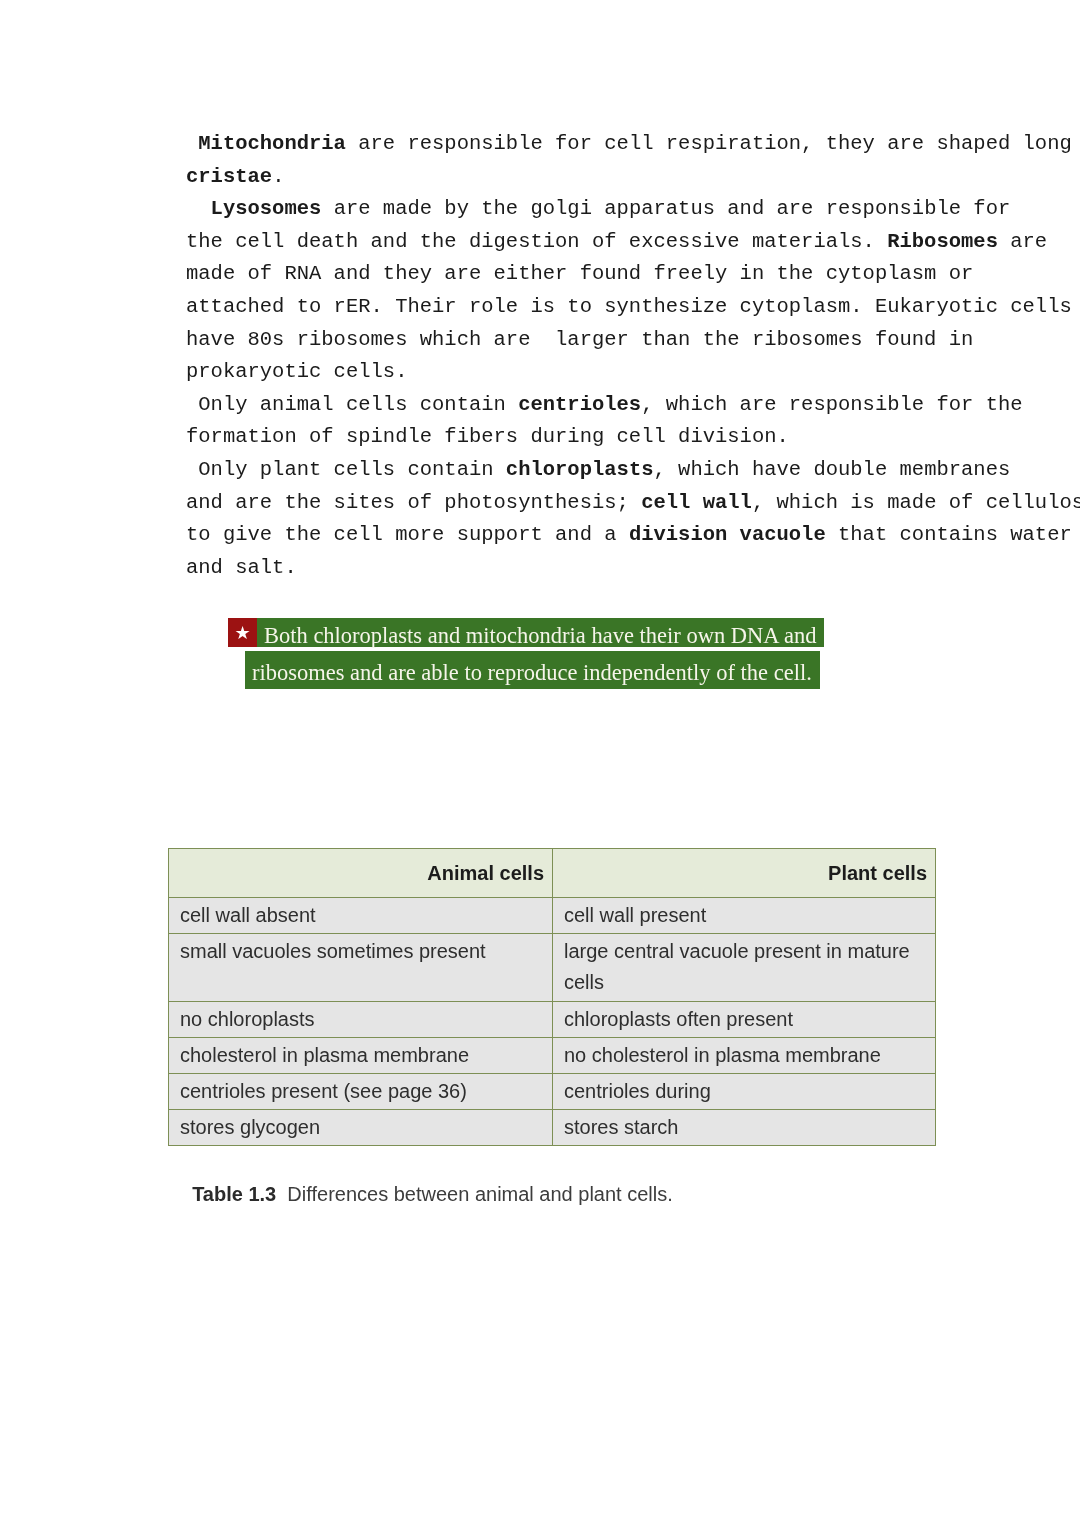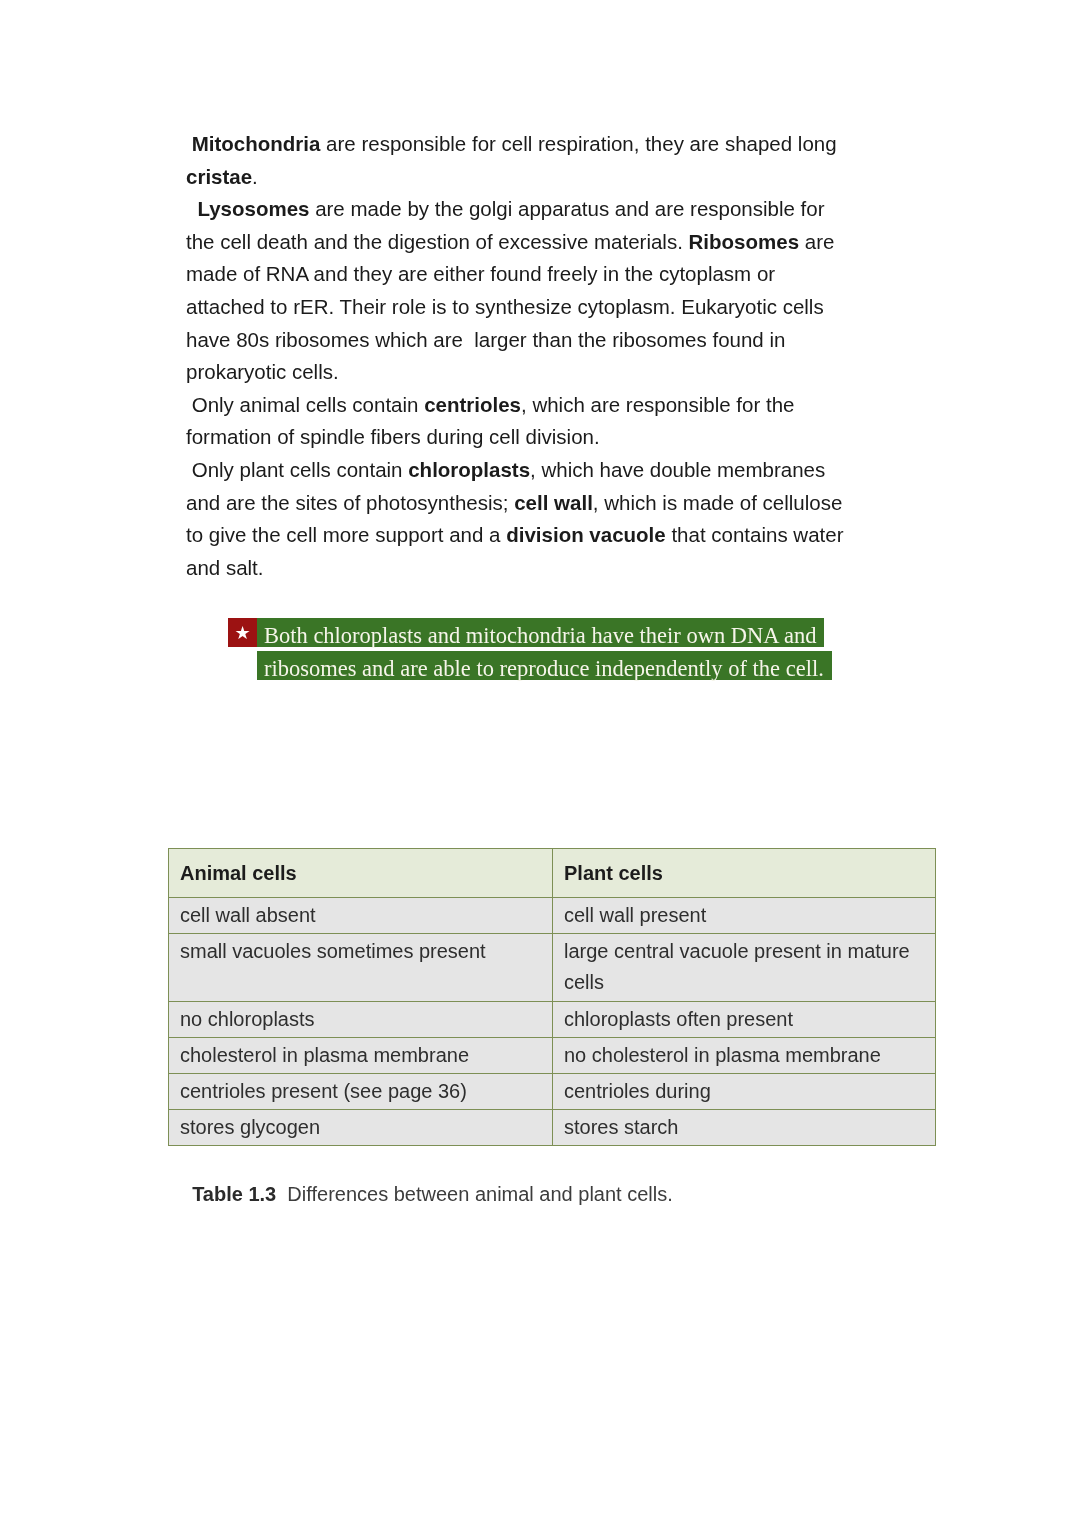--- a/index.html
+++ b/index.html
@@ -11,37 +11,38 @@
     overflow: hidden;
   }
 
   
   .notes {
     position: absolute;
     left: 186px; top: 128px;
     width: 810px;
     color: #1b1b1b;
     font-size: 20.5px;
+    font-family: Liberation Mono, monospace;
   }
   .notes .line {
     white-space: pre;
     height: 32.6px;
     line-height: 32.6px;
   }
   .notes .bld { font-weight: bold; }
 
   
   .callout {
     position: absolute;
     left: 228px; top: 618px;
     font-family: "Liberation Serif", serif;
     font-size: 22.5px;
   }
   .callout .row1 { display: flex; align-items: stretch; height: 29px; }
-  .callout .row2 { margin-left: 29px; margin-top: 4px; height: 29px; display: flex; }
+  .callout .row2 { margin-left: 17px; margin-top: 4px; height: 38px; display: flex; }
   .star-badge {
     width: 29px; height: 29px;
     background: #9c1212;
     color: #ffffff;
     display: flex; align-items: center; justify-content: center;
     font-size: 18px;
     font-family: "DejaVu Sans", sans-serif;
     flex: 0 0 29px;
   }
   .hl {
@@ -68,20 +69,21 @@
     border: 1.5px solid #7d8f55;
     text-align: left;
   }
   .cmp-table th {
     background: #e5ebd9;
     color: #1c1c1c;
     font-weight: bold;
     height: 48px;
     vertical-align: middle;
     padding: 0 8px 0 11px;
+    text-align: right;
   }
   .cmp-table td {
     vertical-align: top;
     padding: 2px 8px 2px 11px;
     line-height: 31px;
     background: #e5e5e5;
   }
 
   
   .caption {

